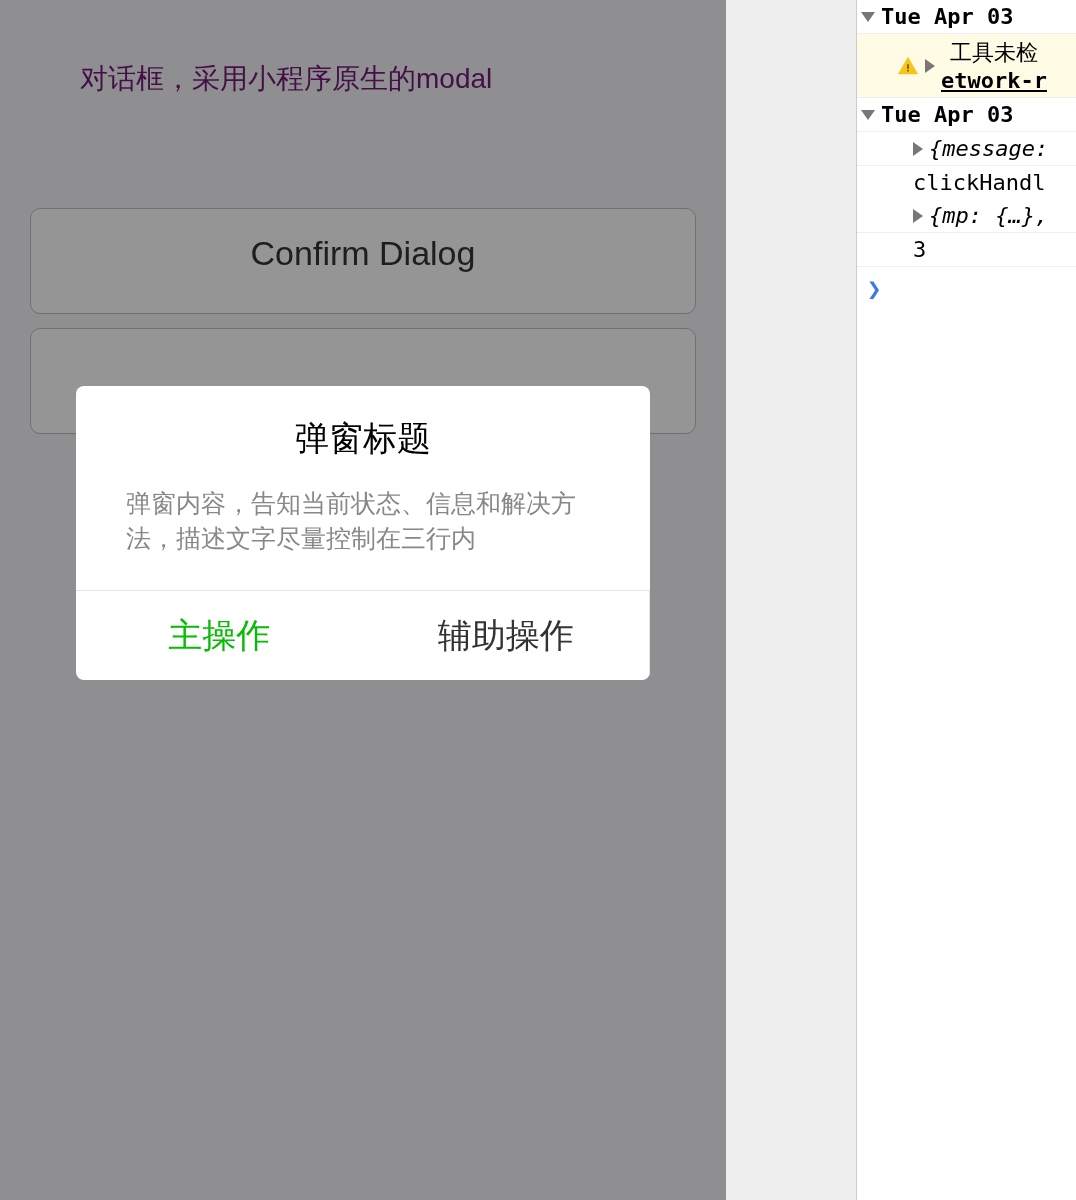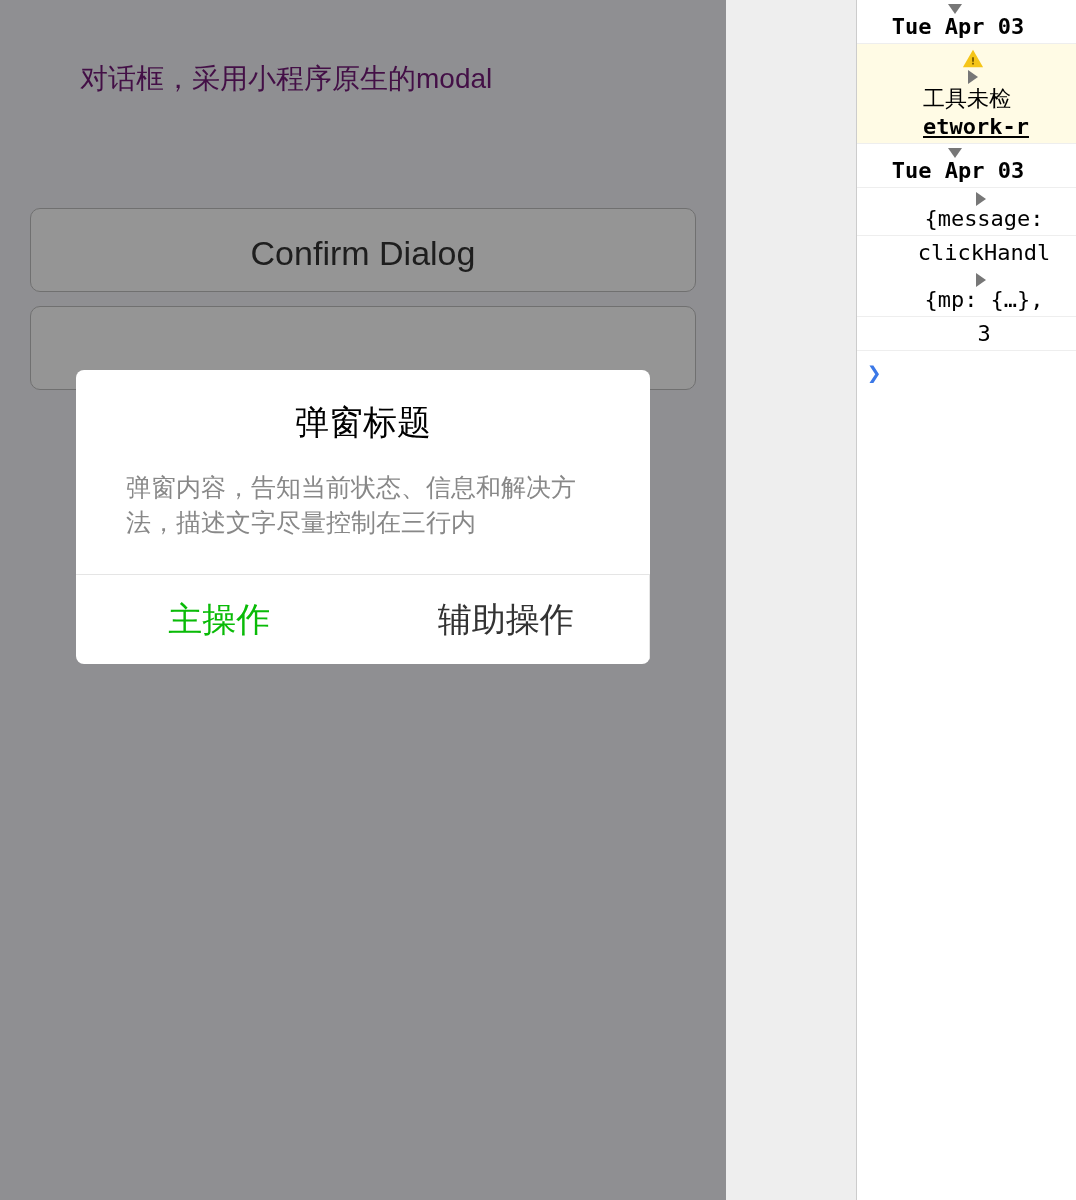--- a/index.html
+++ b/index.html
@@ -35,33 +35,33 @@
     }
     .page-subtitle {
       font-size: 28px;
       color: #701a75;
       padding-left: 50px;
       margin-bottom: 110px;
     }
     .wide-btn {
       display: block;
       width: calc(100% - 0px);
-      height: 84px;
+      height: 106px;
       line-height: 88px;
       text-align: center;
       font-size: 34px;
       background: #f8f8f8;
       border: 1px solid #bbb;
       border-radius: 10px;
       color: #333;
       margin-bottom: 14px;
     }
     .modal {
       position: absolute;
-      top: 370px;
+      top: 386px;
       left: 50%;
       transform: translateX(-50%);
       width: 574px;
       background: #fff;
       border-radius: 8px;
       z-index: 10;
       overflow: hidden;
     }
     .modal-body {
       padding: 30px 50px 34px 50px;
@@ -112,21 +112,20 @@
       font-family: "Menlo", "Consolas", monospace;
       font-size: 22px;
       overflow: hidden;
     }
     .console-row {
       padding: 4px 21px 4px 18px;
       border-bottom: 1px solid #eee;
       white-space: nowrap;
       display: flex;
       align-items: center;
-      flex-direction: column;
     }
     .console-row.warn {
       background: #fffbe5;
     }
     .console-row.group {
       font-weight: bold;
       padding-left: 4px;
     }
     .tri-down {
       display: inline-block;
@@ -146,23 +145,23 @@
       margin-right: 6px;
       vertical-align: middle;
     }
     .warn-icon {
       display: inline-block;
       width: 22px; height: 22px;
       vertical-align: middle;
       margin-right: 6px;
     }
     .warn-icon svg { display: block; }
-    .italic { }
+    .italic { font-style: italic; }
     .underline { text-decoration: underline; font-weight: bold; }
-    .sub1 { padding-left: 40px; }
+    .sub1 { padding-left: 40px; text-align: center; }
     .sub2 { padding-left: 56px; }
     .prompt {
       color: #3b78e7;
       font-weight: bold;
       padding: 8px 10px;
       font-size: 24px;
     }
   </style>
 </head>
 <body>

